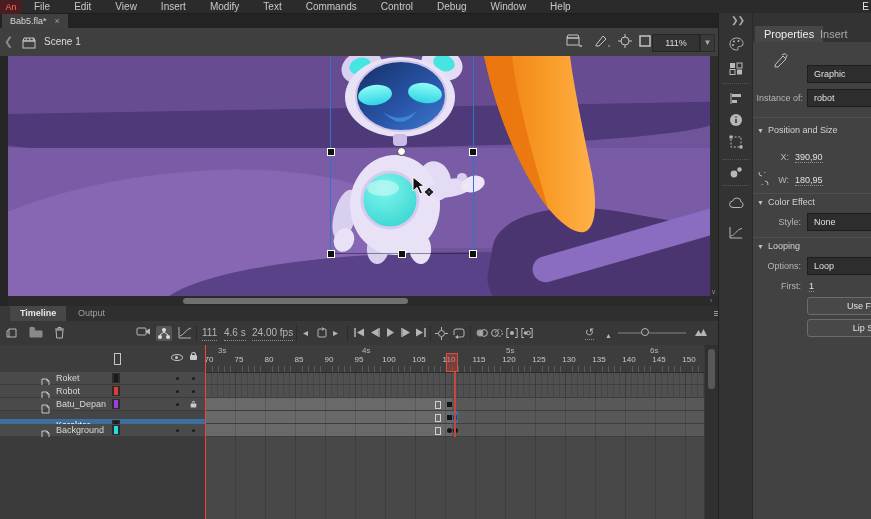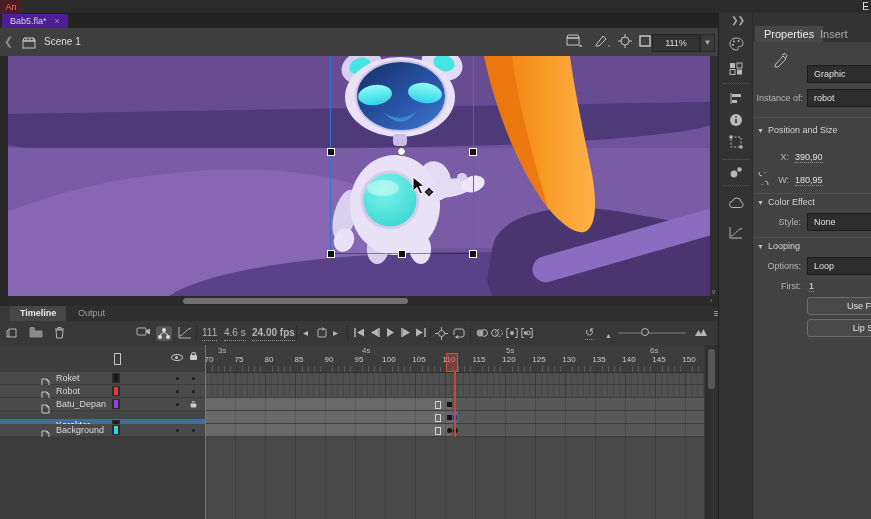--- a/index.html
+++ b/index.html
@@ -7,21 +7,21 @@
        font-family:"Liberation Sans",sans-serif;color:#ccc;-webkit-font-smoothing:antialiased;}
   .abs{position:absolute;}
   
   #menubar{position:absolute;left:0;top:0;width:871px;height:13px;background:#2b2b2b;border-bottom:1px solid #1e1e1e;display:flex;align-items:center;}
   #logo{width:22px;height:24px;background:#4a1d20;color:#ff6b5e;font-size:9px;font-weight:normal;display:flex;align-items:center;justify-content:center;}
   #menu-items{display:flex;}
   .mitem{font-size:10px;color:#c9c9c9;padding:0 12px;line-height:13px;cursor:default;}
   #workspace-btn{position:absolute;right:2px;top:0;font-size:10px;color:#e8e8e8;line-height:13px;}
   
   #tabbar{position:absolute;left:0;top:14px;width:720px;height:14px;background:#232323;}
-  #doctab{position:absolute;left:2px;top:0;height:14px;background:#4c1d95;display:flex;align-items:center;padding:0 8px;font-size:9px;color:#d6d6d6;}
+  #doctab{position:absolute;left:2px;top:0;height:14px;background:#404040;display:flex;align-items:center;padding:0 8px;font-size:9px;color:#d6d6d6;}
   #doctab .tabclose{margin-left:8px;color:#9a9a9a;font-size:9px;}
   
   #editbar{position:absolute;left:0;top:28px;width:718px;height:28px;background:#3f3f3f;border-bottom:1px solid #2a2a2a;}
   #back-arrow{position:absolute;left:4px;top:7px;color:#8a8a8a;font-size:11px;}
   #scene-icon{position:absolute;left:22px;top:7px;}
   #scene-label{position:absolute;left:44px;top:8px;font-size:10px;color:#dcdcdc;}
   .ebicon{position:absolute;top:6px;color:#c4c4c4;}
   #zoombox{position:absolute;left:652px;top:6px;width:46px;height:16px;background:#333;border:1px solid #252525;font-size:9px;color:#ddd;text-align:center;line-height:16px;}
   #zoomchev{position:absolute;left:700px;top:6px;width:13px;height:16px;color:#aaa;font-size:8px;text-align:center;line-height:16px;background:#3a3a3a;border:1px solid #2a2a2a;}
   
@@ -114,20 +114,33 @@
   .pdivider{position:absolute;left:0;width:119px;border-top:1px solid #4e4e4e;}
   .pbtn{position:absolute;left:54px;width:110px;height:16px;background:#484848;border:1px solid #6c6c6c;border-radius:3px;font-size:9px;color:#e2e2e2;line-height:16px;text-align:center;}
 </style>
 </head>
 <body>
 
 <div id="app">
 
   <div id="menubar">
     <div id="logo">An</div>
+    <div id="menu-items">
+        <span class="mitem">File</span>
+        <span class="mitem">Edit</span>
+        <span class="mitem">View</span>
+        <span class="mitem">Insert</span>
+        <span class="mitem">Modify</span>
+        <span class="mitem">Text</span>
+        <span class="mitem">Commands</span>
+        <span class="mitem">Control</span>
+        <span class="mitem">Debug</span>
+        <span class="mitem">Window</span>
+        <span class="mitem">Help</span>
+      </div>
     <div id="workspace-btn">E</div>
   </div>
 
   <div id="tabbar">
     <div id="doctab">
       <span>Bab5.fla*</span>
       <span class="tabclose">×</span>
     </div>
   </div>
 
@@ -295,21 +308,21 @@
         </span>
       <span class="tbi" style="left:178px;">
         <svg width="14" height="13" viewBox="0 0 14 13">
             <path d="M1,12 V1 M1,12 H13" stroke="#b5b5b5"></path>
             <path d="M2,10 C6,9 8,3 13,2" fill="none" stroke="#b5b5b5"></path>
           </svg>
         </span>
       <span class="tbsep" style="left:196px;"></span>
       <span class="tbi hot" style="left:202px;">111</span>
       <span class="tbi hot" style="left:224px;">4.6 s</span>
-      <span class="tbi hot" style="left:252px;font-weight:bold;">24.00 fps</span>
+      <span class="tbi hot" style="left:252px;">24.00 fps</span>
       <span class="tbsep" style="left:296px;"></span>
       <span class="tbi" style="left:303px;">◂</span>
       <span class="tbi" style="left:316px;top:6px;">
         <svg width="12" height="12" viewBox="0 0 12 12">
             <rect x="2" y="2" width="8" height="8" rx="1" fill="none" stroke="#b5b5b5"></rect>
             <path d="M6,0.5 l2,1.5 l-2,1.5" fill="none" stroke="#b5b5b5"></path>
           </svg>
         </span>
       <span class="tbi" style="left:333px;">▸</span>
       <span class="tbsep" style="left:347px;"></span>

